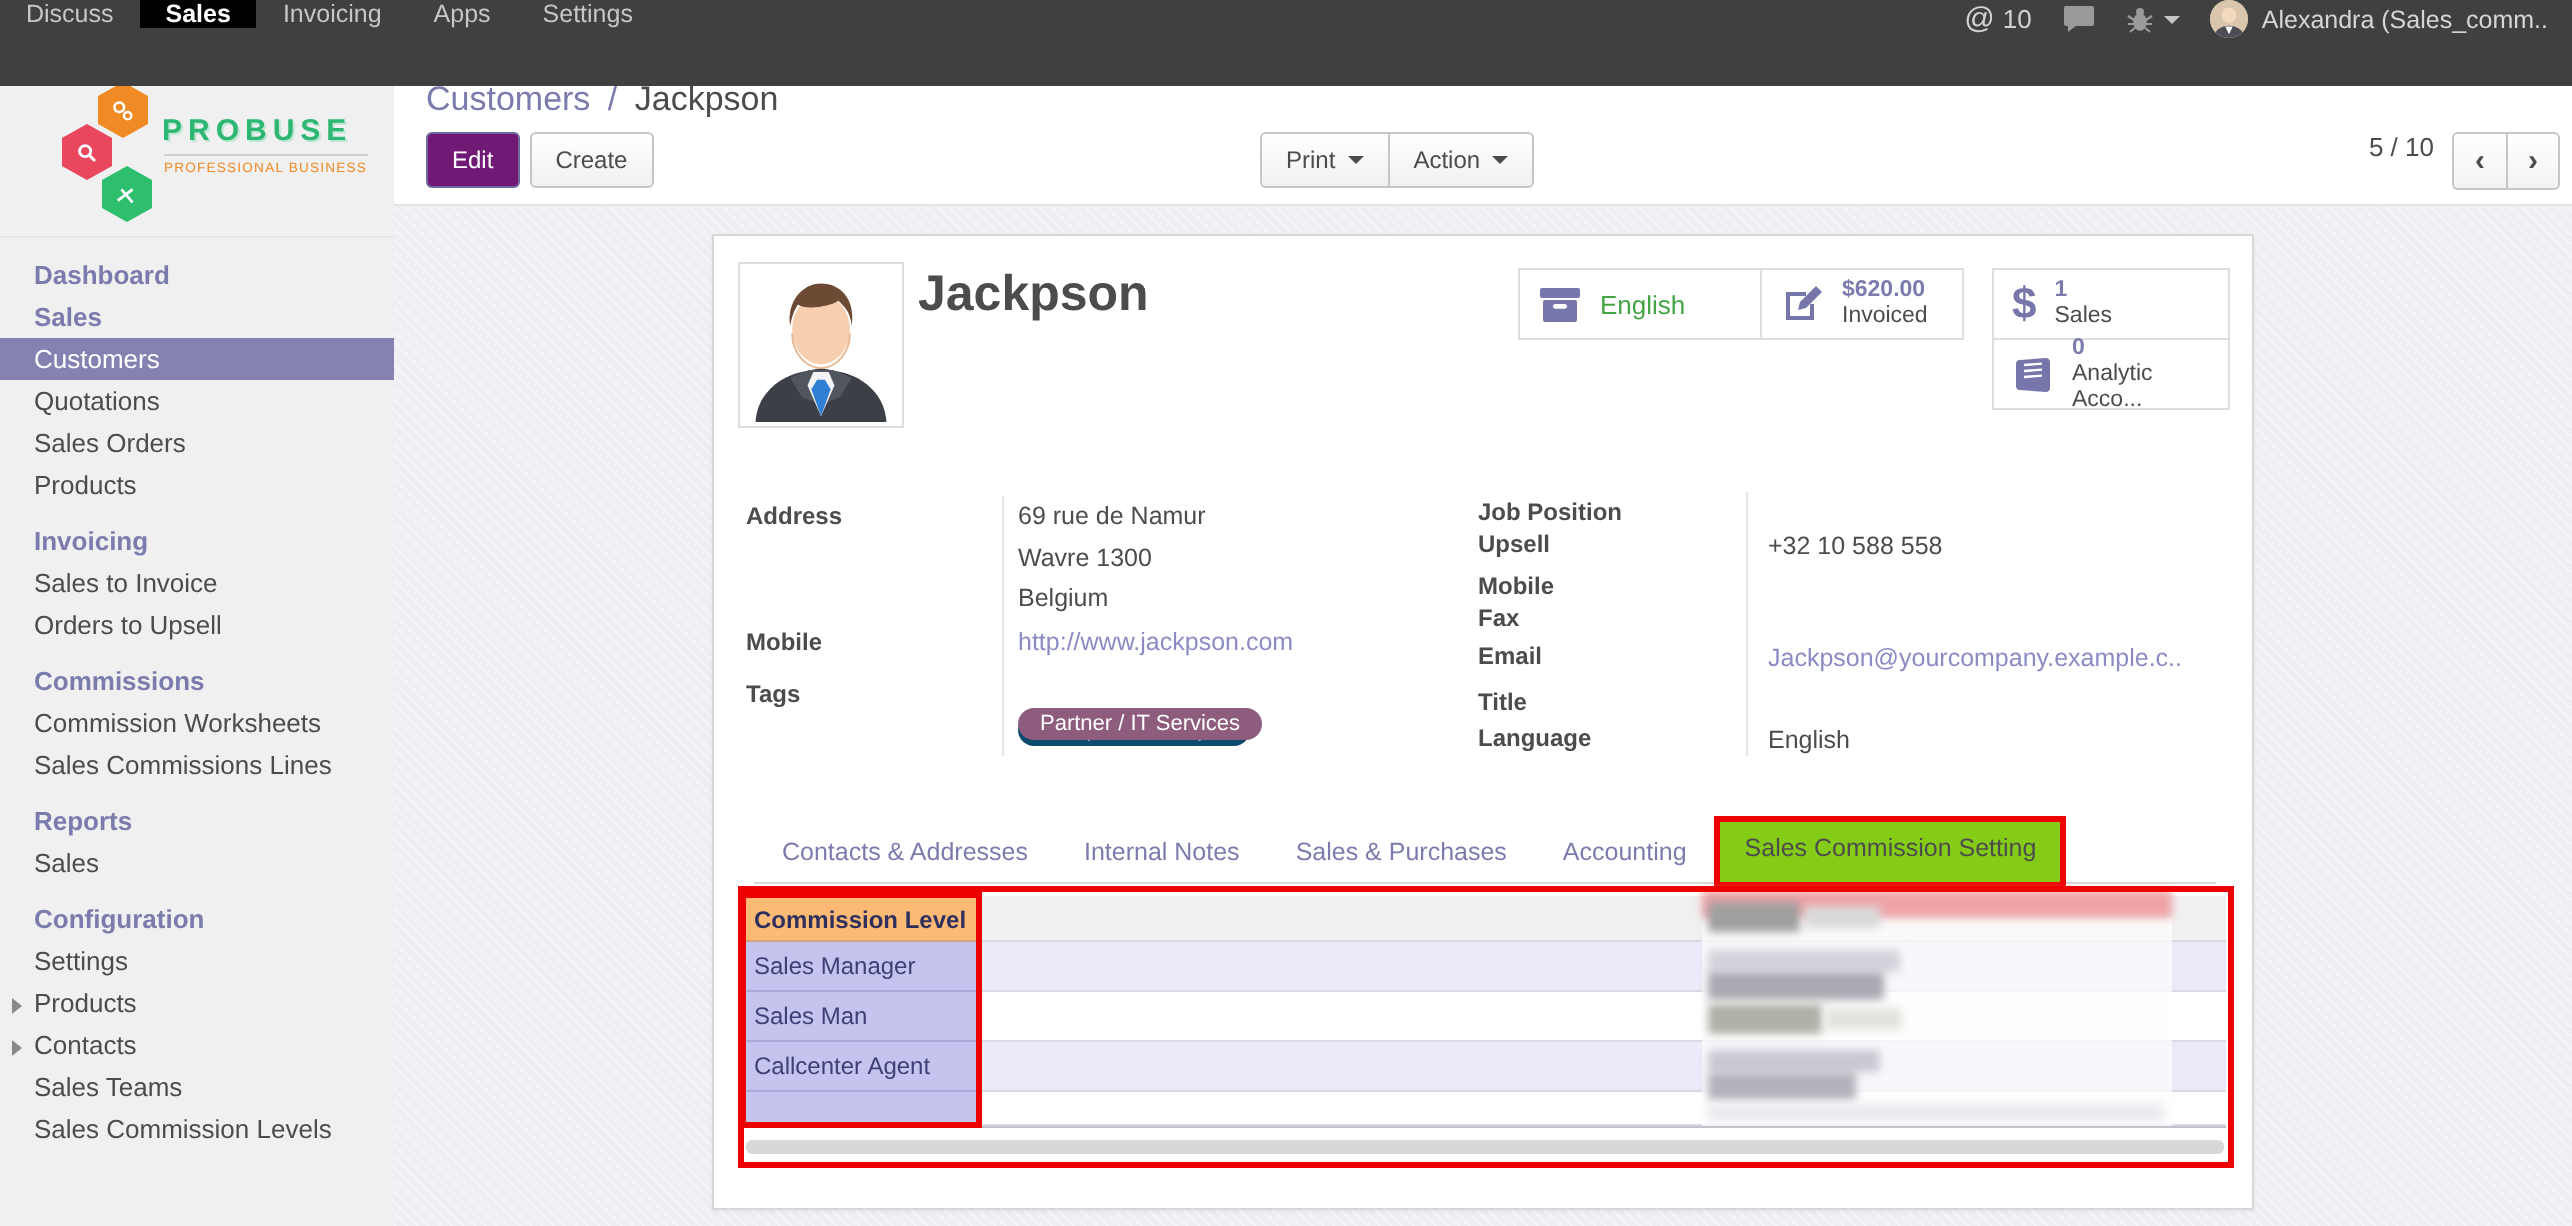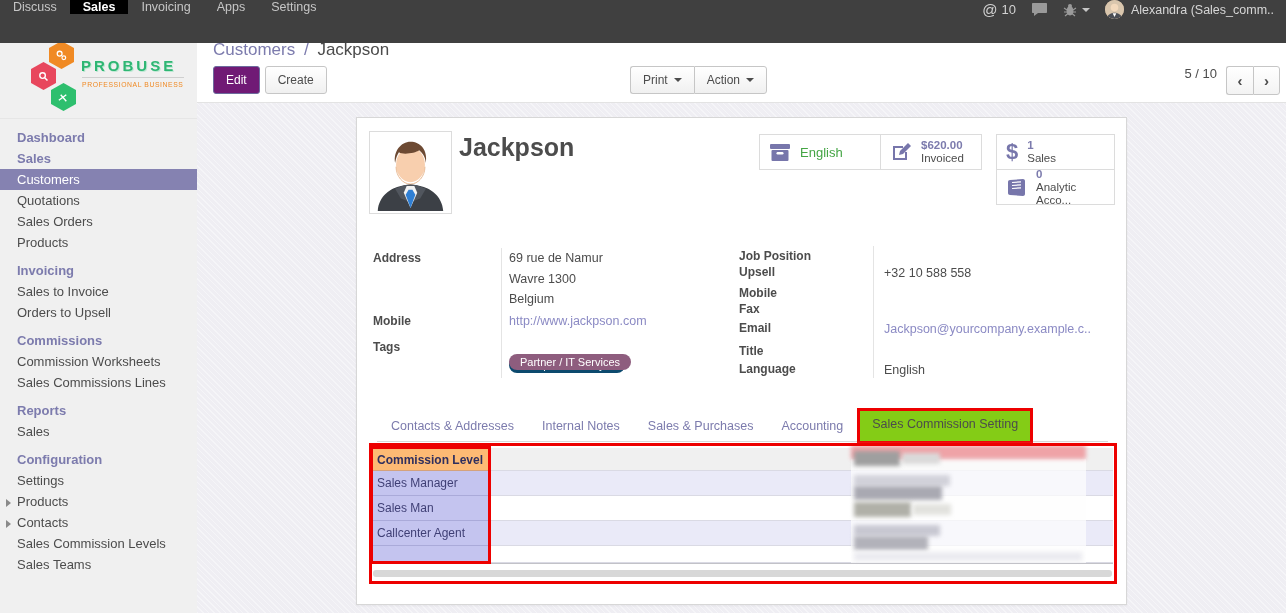--- a/index.html
+++ b/index.html
@@ -174,22 +174,22 @@
   <div class="side-head">Configuration</div>
   <div class="side-item">Settings</div>
   <div class="side-item">
     <span class="tri"></span>
     <span>Products</span>
   </div>
   <div class="side-item">
     <span class="tri"></span>
     <span>Contacts</span>
   </div>
+  <div class="side-item">Sales Teams</div>
   <div class="side-item">Sales Commission Levels</div>
-  <div class="side-item">Sales Teams</div>
 </div>
 
 <div class="main">
   <div class="control">
     <div class="breadcrumb">
       <span class="bc-link">Customers</span>
       <span class="bc-sep">/</span>
       <span class="bc-current">Jackpson</span>
     </div>
     <div class="edit-create">

